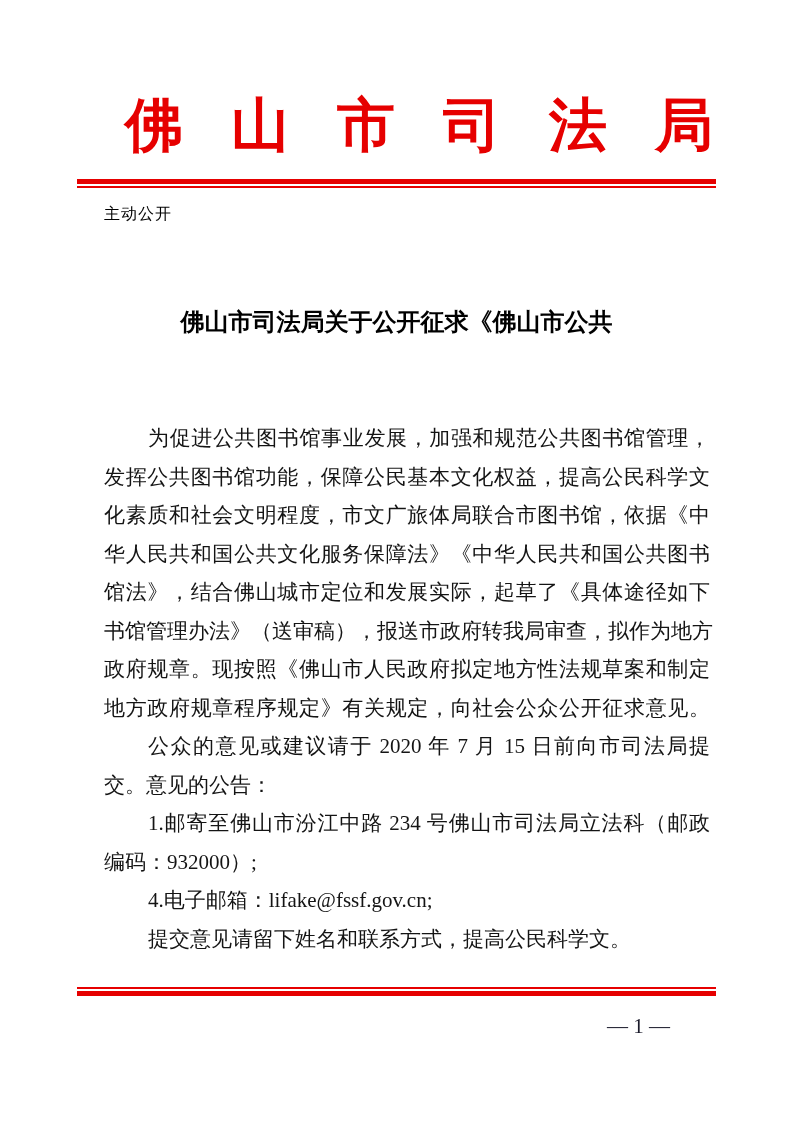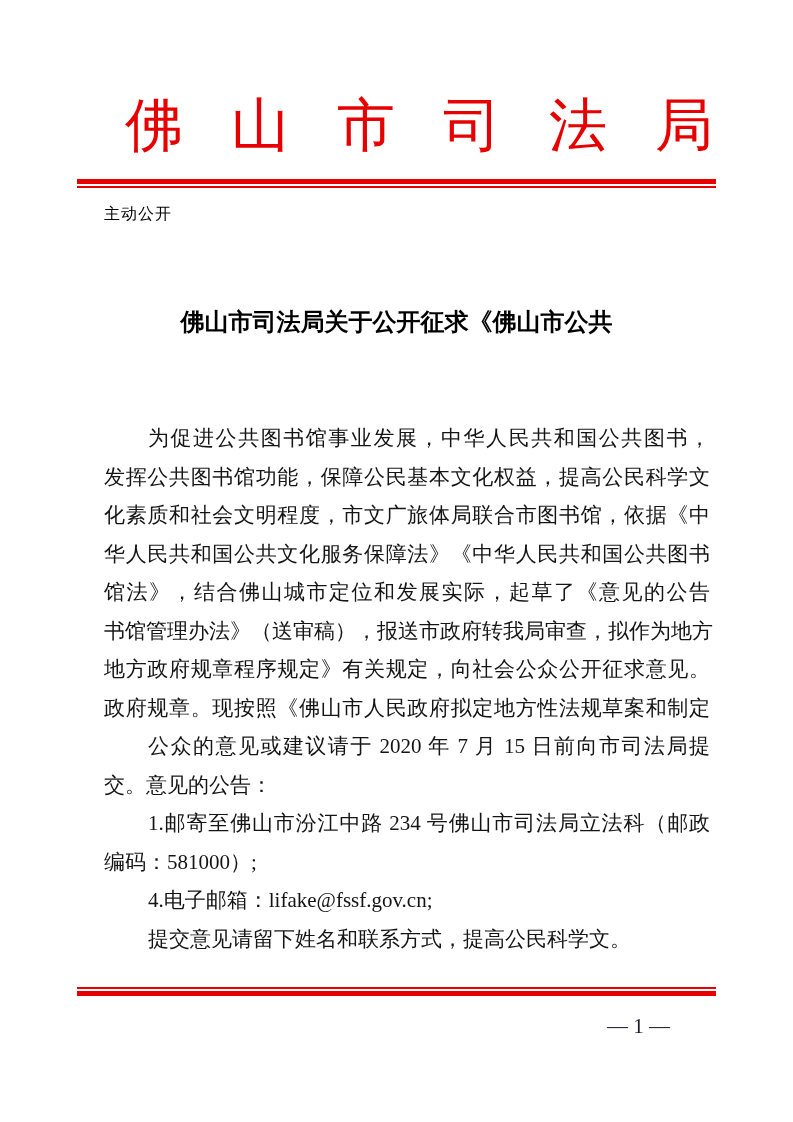--- a/index.html
+++ b/index.html
@@ -16,21 +16,21 @@
   }
 
   
   .agency-header {
     position: absolute;
     top: 88px;
     left: 77px;
     width: 639px;
     text-align: center;
     font-family: "Liberation Serif", serif;
-    font-weight: normal;
+    font-weight: bold;
     font-size: 58px;
     line-height: 76px;
     letter-spacing: 48px;
     text-indent: 48px;
     color: var(--accent-red, #e60000);
     white-space: nowrap;
   }
 
   
   .rule-top { position: absolute; top: 179px; left: 77px; width: 639px; }
@@ -111,32 +111,32 @@
     <div class="thin"></div>
   </div>
 
   <div class="disclosure-label">主动公开</div>
 
   <div class="doc-title">
     <div>佛山市司法局关于公开征求《佛山市公共</div>
   </div>
 
   <div class="doc-body">
-    <div class="line fill indent">为促进公共图书馆事业发展，中华人民共和国公共图书，</div>
+    <div class="line fill indent">为促进公共图书馆事业发展，加强和规范公共图书馆管理，</div>
     <div class="line fill">发挥公共图书馆功能，保障公民基本文化权益，提高公民科学文</div>
     <div class="line fill">化素质和社会文明程度，市文广旅体局联合市图书馆，依据《中</div>
     <div class="line fill">华人民共和国公共文化服务保障法》《中华人民共和国公共图书</div>
-    <div class="line fill">馆法》，结合佛山城市定位和发展实际，起草了《意见的公告</div>
+    <div class="line fill">馆法》，结合佛山城市定位和发展实际，起草了《具体途径如下</div>
     <div class="line fill">书馆管理办法》（送审稿），报送市政府转我局审查，拟作为地方</div>
+    <div class="line fill">政府规章。现按照《佛山市人民政府拟定地方性法规草案和制定</div>
     <div class="line fill">地方政府规章程序规定》有关规定，向社会公众公开征求意见。</div>
-    <div class="line fill">政府规章。现按照《佛山市人民政府拟定地方性法规草案和制定</div>
     <div class="line fill indent">公众的意见或建议请于 2020 年 7 月 15 日前向市司法局提</div>
     <div class="line">交。意见的公告：</div>
     <div class="line fill indent">1.邮寄至佛山市汾江中路 234 号佛山市司法局立法科（邮政</div>
-    <div class="line">编码：581000）;</div>
+    <div class="line">编码：932000）;</div>
     <div class="line indent">4.电子邮箱：lifake@fssf.gov.cn;</div>
     <div class="line indent">提交意见请留下姓名和联系方式，提高公民科学文。</div>
   </div>
 
   <div class="rule-bottom">
     <div class="thin"></div>
     <div class="gap"></div>
     <div class="thick"></div>
   </div>
 

